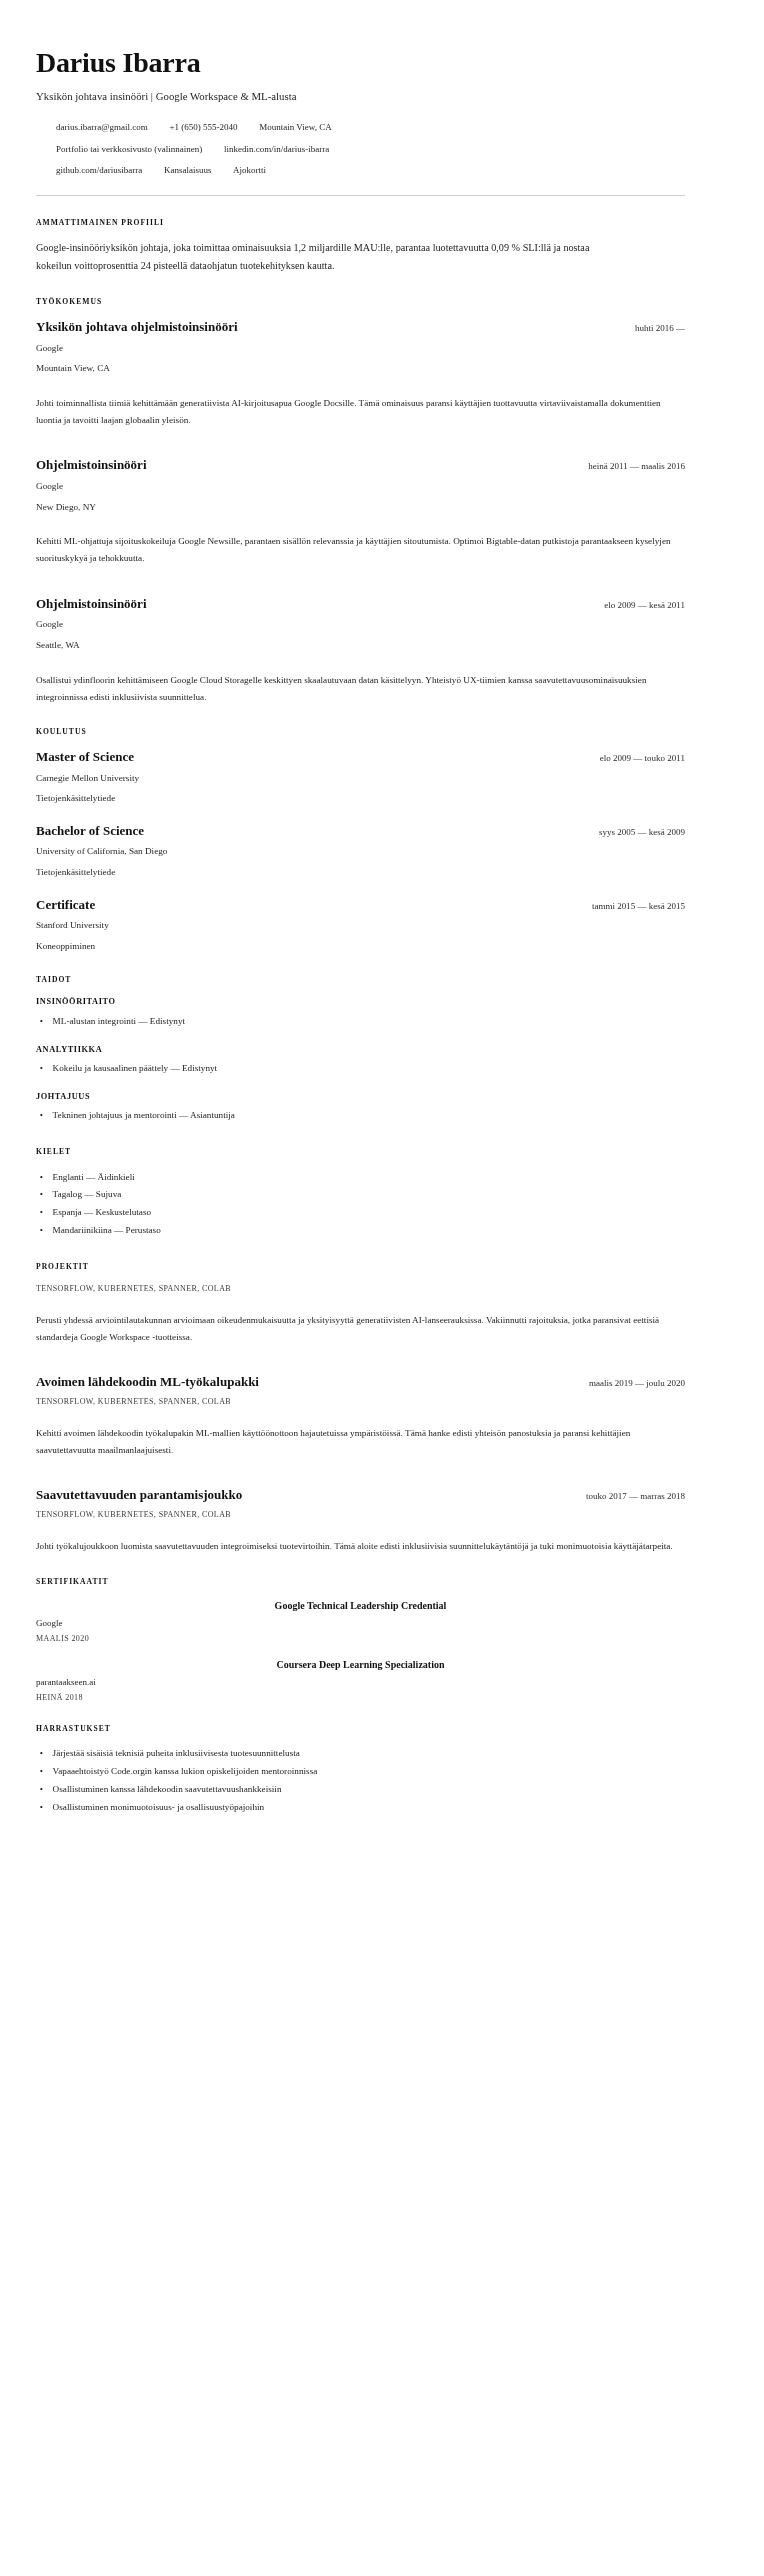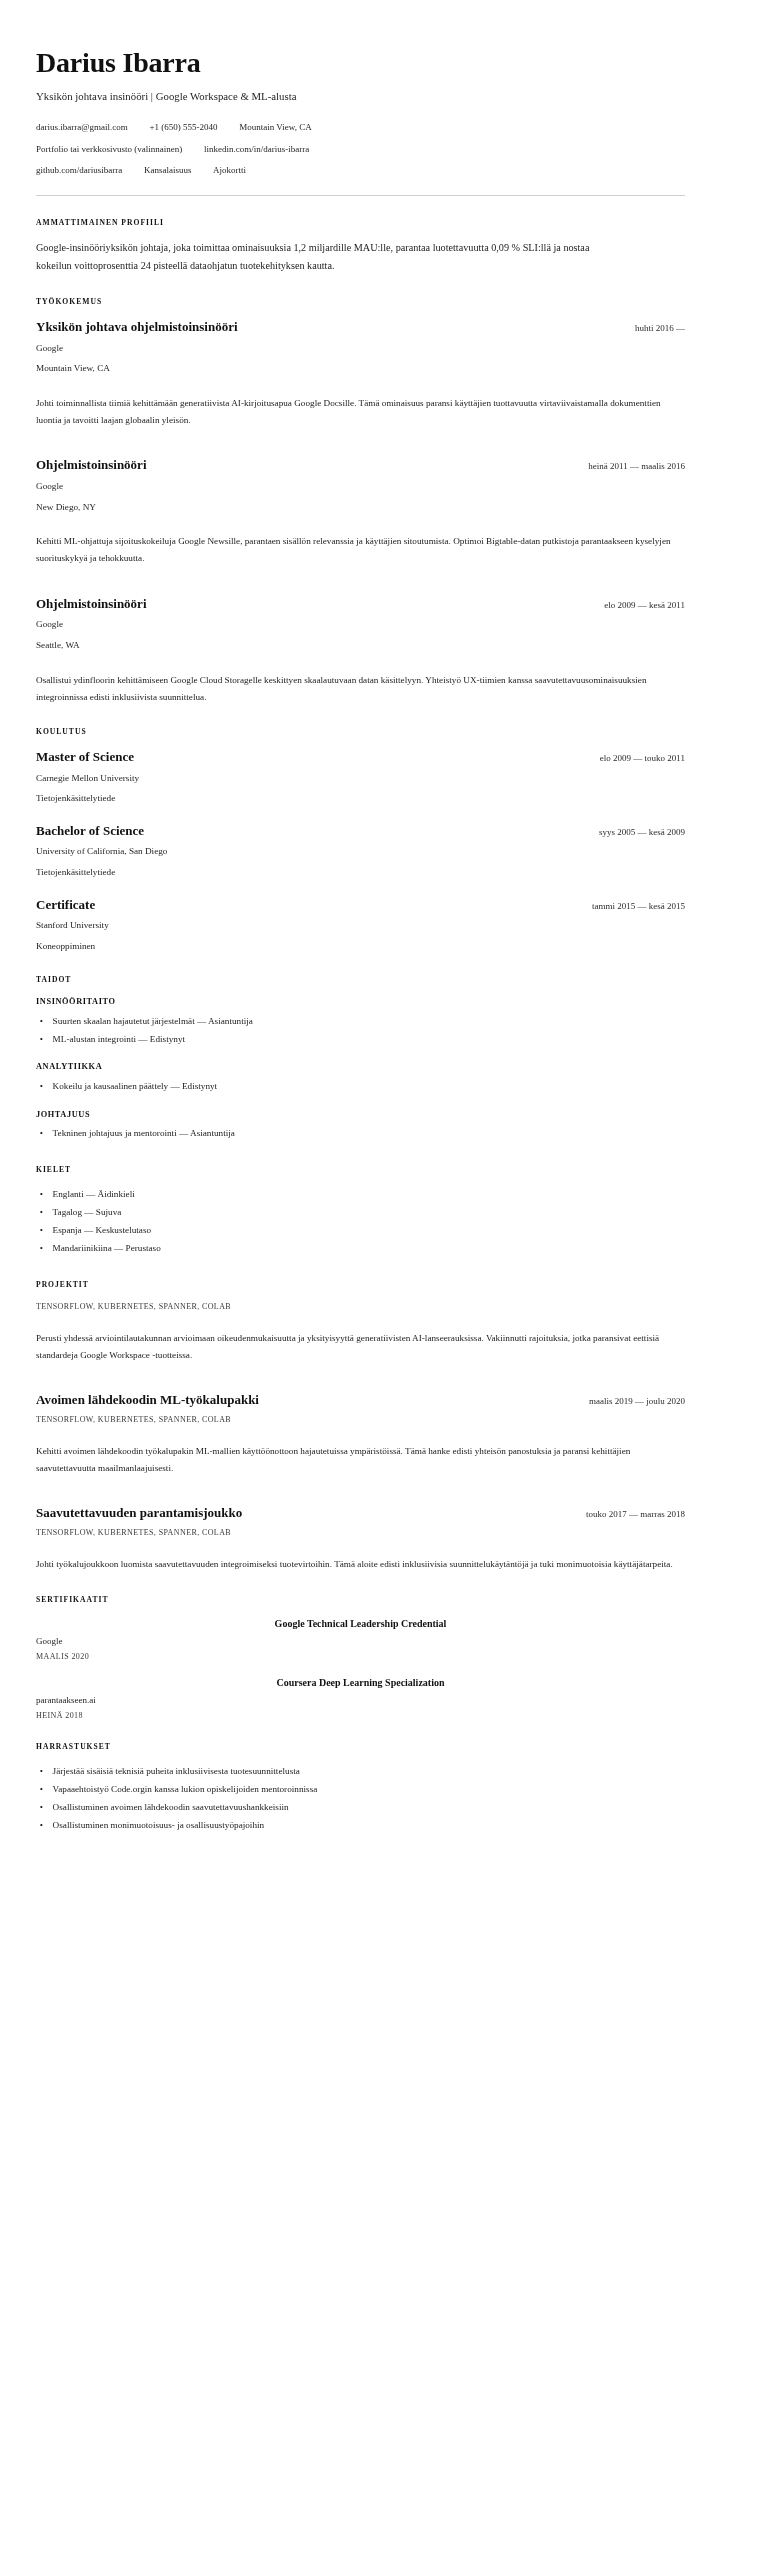--- a/index.html
+++ b/index.html
@@ -41,20 +41,21 @@
     margin-top: 16.6px;
   }
   .contact-row {
     display: flex;
     flex-wrap: wrap;
     align-items: baseline;
     font-size: 9px;
     line-height: 1.55;
     color: #262626;
     margin-bottom: 7.6px;
+    margin-left: 20px;
   }
   .contact-row .c-item { margin-right: 21.7px; white-space: nowrap; }
   .contact-row .c-item:last-child { margin-right: 0; }
 
   .rule {
     border: 0;
     border-top: 0.6px solid #cfcfcf;
     margin: 16.6px 0 0 0;
     height: 0;
   }
@@ -284,21 +285,20 @@
       <div class="entry-sub">Koneoppiminen</div>
     </div>
   </section>
 
   <section class="section">
     <h2 class="section-title">Taidot</h2>
 
     <div class="skill-group">
       <div class="skill-group-title">Insinööritaito</div>
       <ul class="bullets">
-        <li>Suurten skaalan hajautetut järjestelmät — Asiantuntija</li>
         <li>ML-alustan integrointi — Edistynyt</li>
       </ul>
     </div>
 
     <div class="skill-group">
       <div class="skill-group-title">Analytiikka</div>
       <ul class="bullets">
         <li>Kokeilu ja kausaalinen päättely — Edistynyt</li>
       </ul>
     </div>
@@ -366,19 +366,19 @@
       <div class="cert-issuer">parantaakseen.ai</div>
       <div class="cert-date">HEINÄ 2018</div>
     </div>
   </section>
 
   <section class="section">
     <h2 class="section-title">Harrastukset</h2>
     <ul class="bullets">
       <li>Järjestää sisäisiä teknisiä puheita inklusiivisesta tuotesuunnittelusta</li>
       <li>Vapaaehtoistyö Code.orgin kanssa lukion opiskelijoiden mentoroinnissa</li>
-      <li>Osallistuminen avoimen lähdekoodin saavutettavuushankkeisiin</li>
+      <li>Osallistuminen kanssa lähdekoodin saavutettavuushankkeisiin</li>
       <li>Osallistuminen monimuotoisuus- ja osallisuustyöpajoihin</li>
     </ul>
   </section>
 
 </div>
 
 
 </body></html>

